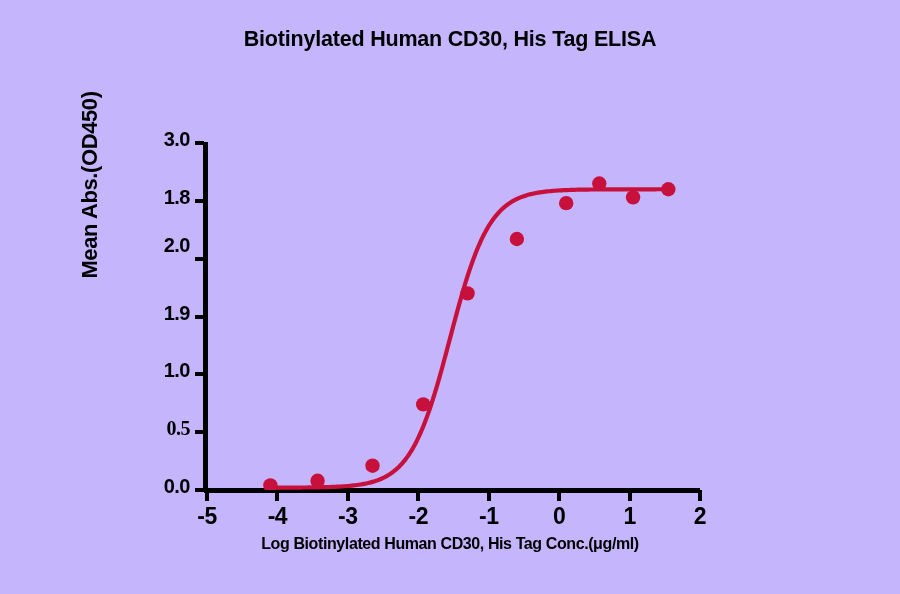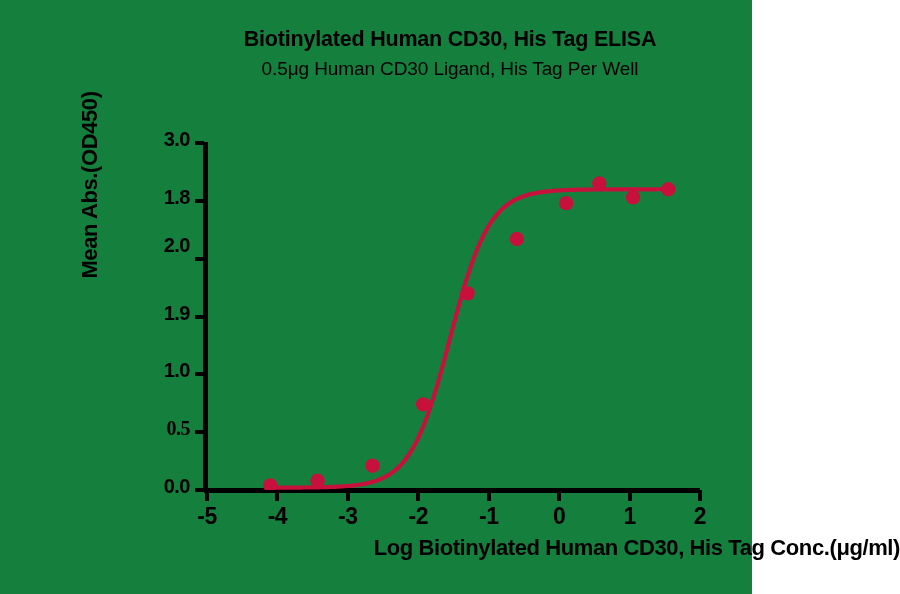--- a/index.html
+++ b/index.html
@@ -10,23 +10,23 @@
   body {
     width: 900px;
     height: 594px;
     font-family: "Liberation Sans", sans-serif;
     color: #000000;
     overflow: hidden;
   }
 
   #figure {
     position: relative;
-    width: 752px;
+    width: 900px;
     height: 594px;
-    background: #15803d;
+    background: #c4b5fd;
   }
 
   
   #title-block {
     position: absolute;
     left: 0;
     top: 26px;
     width: 900px;
     text-align: center;
   }
@@ -124,35 +124,34 @@
     letter-spacing: -0.4px;
     transform: rotate(-90deg);
     transform-origin: center center;
     white-space: nowrap;
   }
   #x-axis-title {
     position: absolute;
     left: 0;
     top: 535px;
     width: 900px;
-    text-align: right;
-    font-size: 22px;
+    text-align: center;
+    font-size: 16px;
     font-weight: bold;
     letter-spacing: -0.4px;
     white-space: nowrap;
   }
 </style>
 </head>
 <body>
 
 <div id="figure">
 
   <div id="title-block">
     <div id="chart-title">Biotinylated Human CD30, His Tag ELISA</div>
-    <div id="chart-subtitle">0.5μg Human CD30 Ligand, His Tag Per Well</div>
   </div>
 
   <div id="y-axis-line"></div>
   <div id="x-axis-line"></div>
 
   <div id="tick-layer">
       <div class="y-tick" style="top: 488px;"></div>
       <div class="y-tick-label" style="top: 475px; left: 118px;">0.0</div>
       <div class="y-tick" style="top: 430.167px;"></div>
       <div class="y-tick-label" style="top: 417.167px; left: 118px; font-family: Liberation Serif, serif;">0.5</div>

